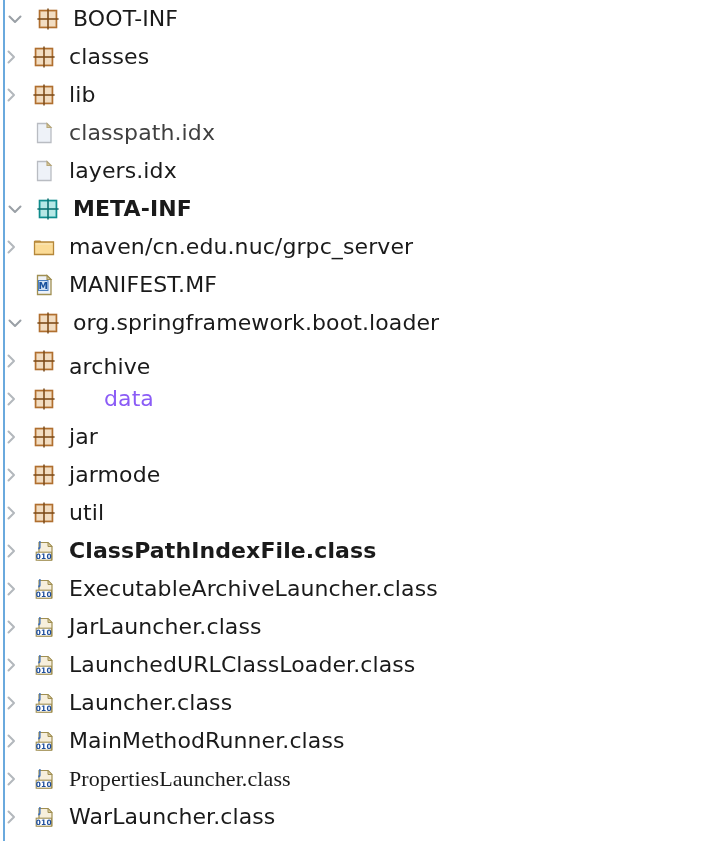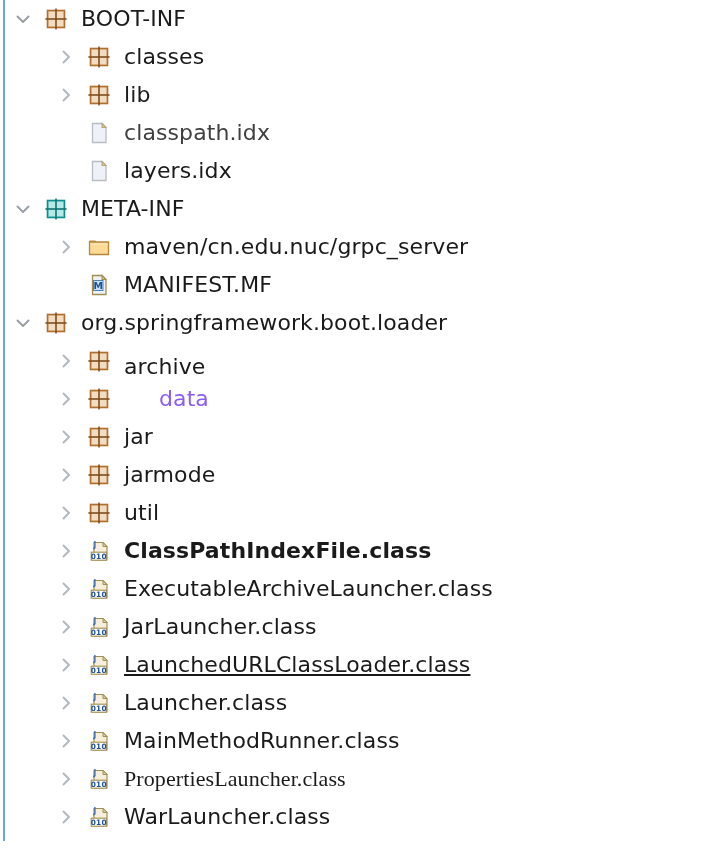--- a/index.html
+++ b/index.html
@@ -44,22 +44,22 @@
 
   .row {
     position: relative;
     height: 38px;
     display: flex;
     align-items: center;
     white-space: nowrap;
   }
 
   
-  .row.lvl0 { padding-left: 12px; }
-  .row.lvl1 { padding-left: 55px; }
+  .row.lvl0 { padding-left: 4px; }
+  .row.lvl1 { }
 
   
   .twisty {
     width: 22px;
     height: 22px;
     flex: 0 0 22px;
     position: relative;
   }
   .twisty svg { display: block; }
   .twisty.empty svg { visibility: hidden; }
@@ -180,21 +180,21 @@
   <svg width="24" height="24" viewBox="0 0 24 24">
     <rect x="3.5" y="3.5" width="17" height="17" fill="#8fd9d9" stroke="#0f8c8c" stroke-width="1.6"></rect>
     <rect x="5" y="5" width="6.2" height="6.2" fill="#b6e8e6"></rect>
     <rect x="12.8" y="5" width="6.2" height="6.2" fill="#b6e8e6"></rect>
     <rect x="5" y="12.8" width="6.2" height="6.2" fill="#b6e8e6"></rect>
     <rect x="12.8" y="12.8" width="6.2" height="6.2" fill="#b6e8e6"></rect>
     <path d="M12 1.4 V22.6" stroke="#0b6e6e" stroke-width="1.5"></path>
     <path d="M1.4 12 H22.6" stroke="#0b6e6e" stroke-width="1.5"></path>
   </svg>
 </span>
-        <span class="label" style="color: rgb(26, 26, 26);">META-INF</span>
+        <span class="label" style="color: rgb(26, 26, 26); font-weight: bold;">META-INF</span>
       </div>
       <div class="row lvl1">
         <span class="twisty">
   <svg width="22" height="22" viewBox="0 0 22 22">
     <path d="M8.5 5.5 L14 11 L8.5 16.5" fill="none" stroke="#b3b8bd" stroke-width="2" stroke-linecap="round" stroke-linejoin="round"></path>
   </svg>
 </span>
         <span class="icon">
   <svg width="24" height="24" viewBox="0 0 24 24">
     <path d="M2.5 6 H8.5 V8 H2.5 Z" fill="#e0ae52" stroke="#b5873a" stroke-width="1"></path>
@@ -391,21 +391,21 @@
 </span>
         <span class="icon">
   <svg width="24" height="24" viewBox="0 0 24 24">
     <path d="M7 3.5 H16 L20 7.5 V21 H7 Z" fill="#f7efdc" stroke="#a08f52" stroke-width="1.2"></path>
     <path d="M16 3.5 V7.5 H20 Z" fill="#ded0a6" stroke="#a08f52" stroke-width="1"></path>
     <path d="M6.2 2 H8.6 V8.4 C8.6 9.7 7.6 10.4 6.2 10.4 V8.6 C7 8.6 7.2 8.3 7.2 7.6 V2 Z" fill="#3f6fb5"></path>
     <rect x="4.2" y="13.2" width="15.2" height="8" fill="#ffffff" stroke="#a08f52" stroke-width="1.1"></rect>
     <text x="11.8" y="19.8" font-family="DejaVu Sans, sans-serif" font-size="7.4" font-weight="bold" fill="#1e4e9c" text-anchor="middle" letter-spacing="0.2">010</text>
   </svg>
 </span>
-        <span class="label" style="color: rgb(26, 26, 26); text-decoration: underline;">LaunchedURLClassLoader.class</span>
+        <span class="label" style="color: rgb(26, 26, 26);">LaunchedURLClassLoader.class</span>
       </div>
       <div class="row lvl1">
         <span class="twisty">
   <svg width="22" height="22" viewBox="0 0 22 22">
     <path d="M8.5 5.5 L14 11 L8.5 16.5" fill="none" stroke="#b3b8bd" stroke-width="2" stroke-linecap="round" stroke-linejoin="round"></path>
   </svg>
 </span>
         <span class="icon">
   <svg width="24" height="24" viewBox="0 0 24 24">
     <path d="M7 3.5 H16 L20 7.5 V21 H7 Z" fill="#f7efdc" stroke="#a08f52" stroke-width="1.2"></path>

